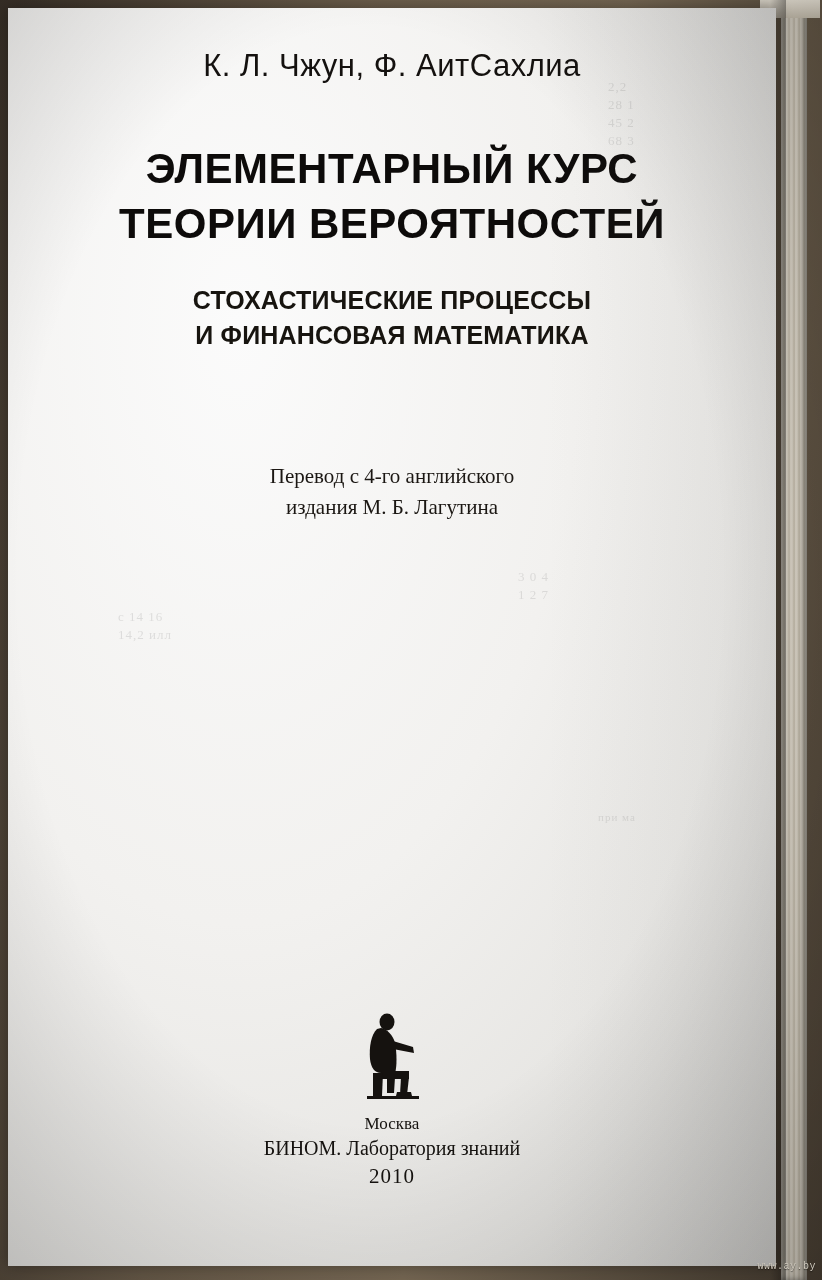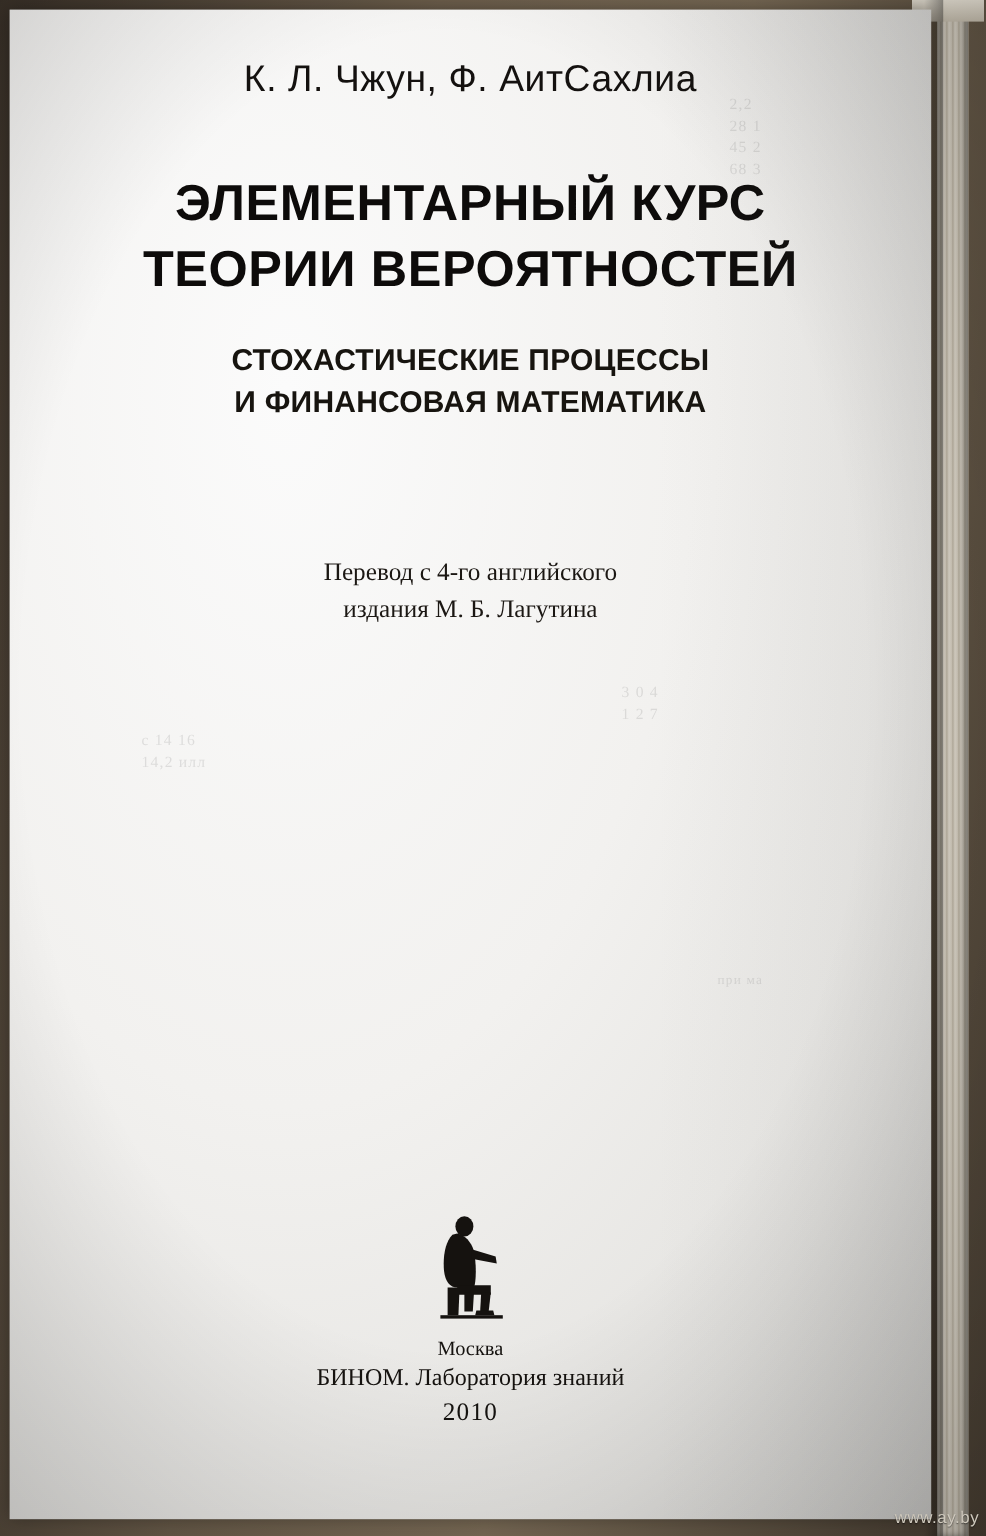--- a/index.html
+++ b/index.html
@@ -158,23 +158,23 @@
     font-size: 21px;
     margin-top: 4px;
     font-family: "Liberation Serif", serif;
     letter-spacing: 1px;
   }
 
   .watermark {
     position: absolute;
     right: 6px;
     bottom: 8px;
-    font-size: 14px;
+    font-size: 10px;
     color: #cfc9bd;
-    font-family: Liberation Sans, sans-serif;
+    font-family: Liberation Mono, monospace;
     letter-spacing: .5px;
     text-shadow: 0 1px 1px rgba(0,0,0,.5);
   }
 
   
   .vignette {
     position: absolute;
     inset: 0;
     pointer-events: none;
     background: radial-gradient(ellipse at 45% 45%, rgba(0,0,0,0) 55%, rgba(0,0,0,.22) 100%);

